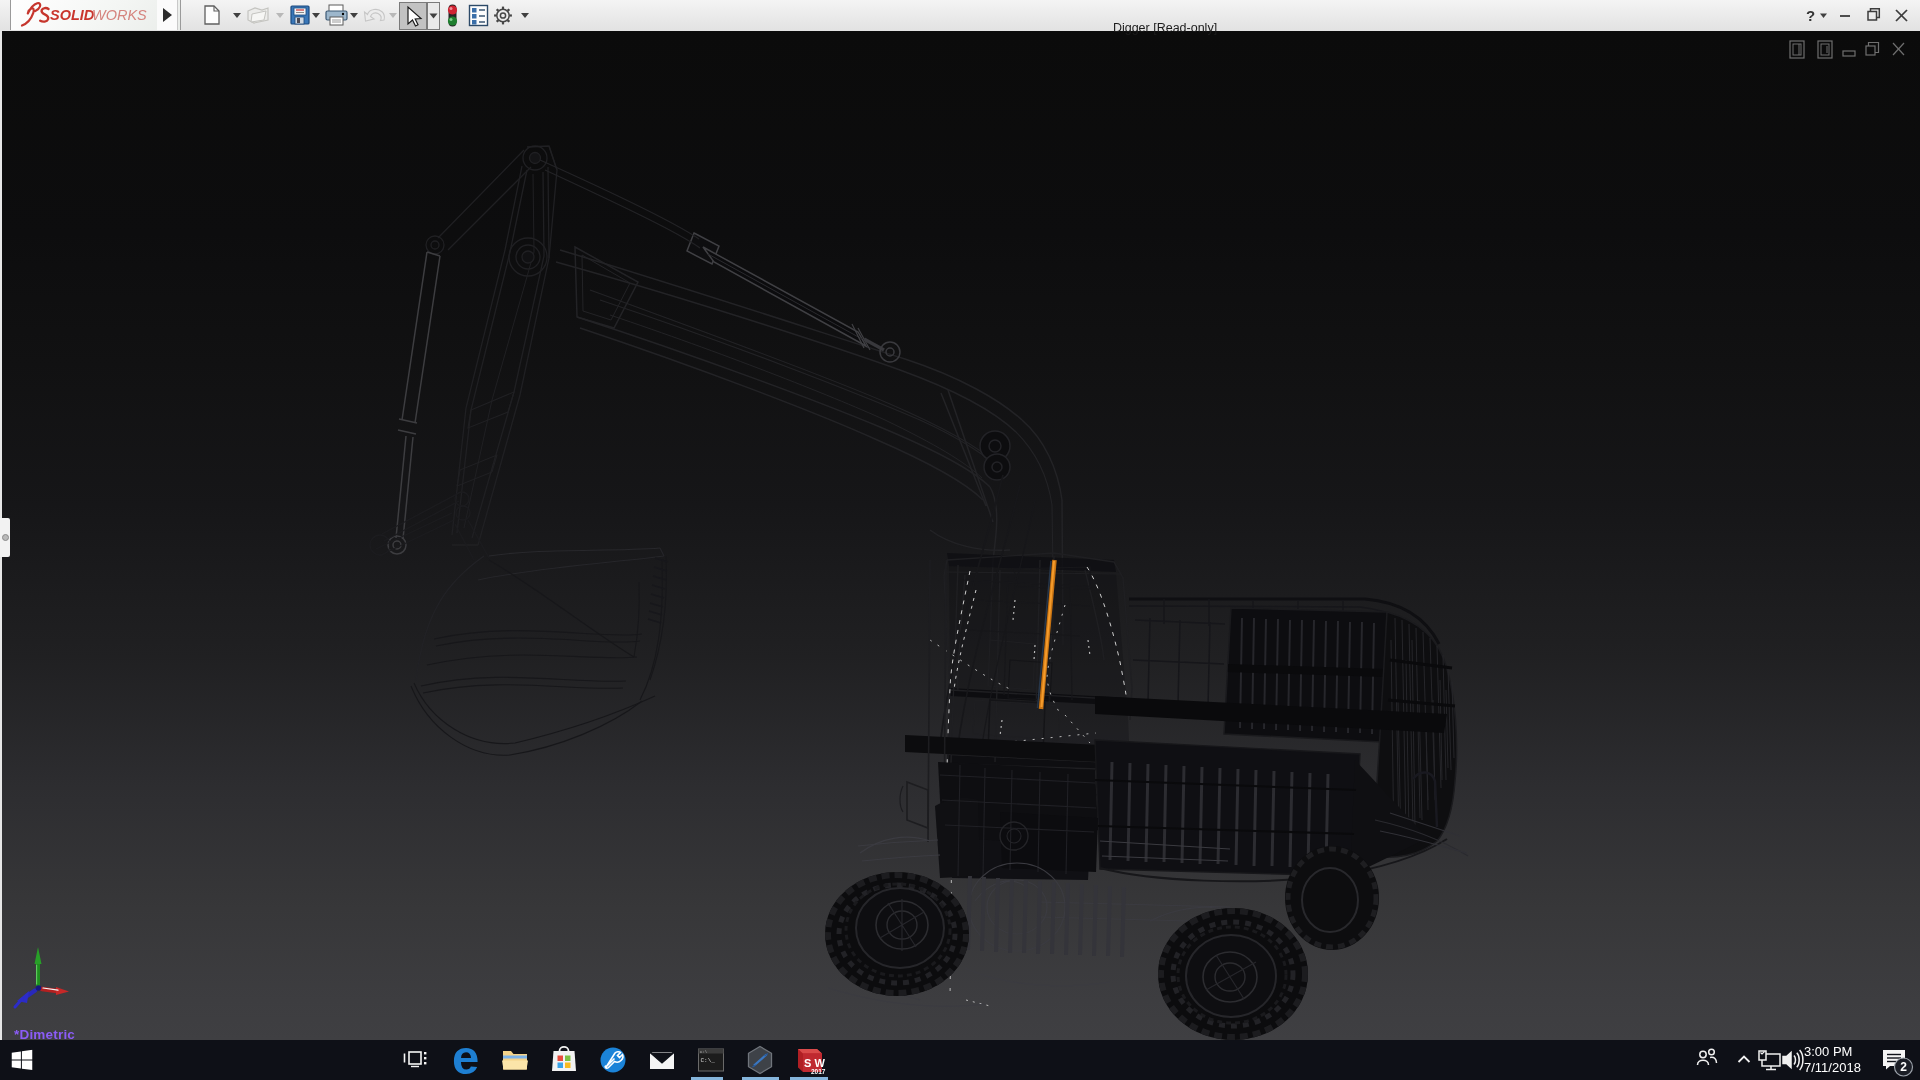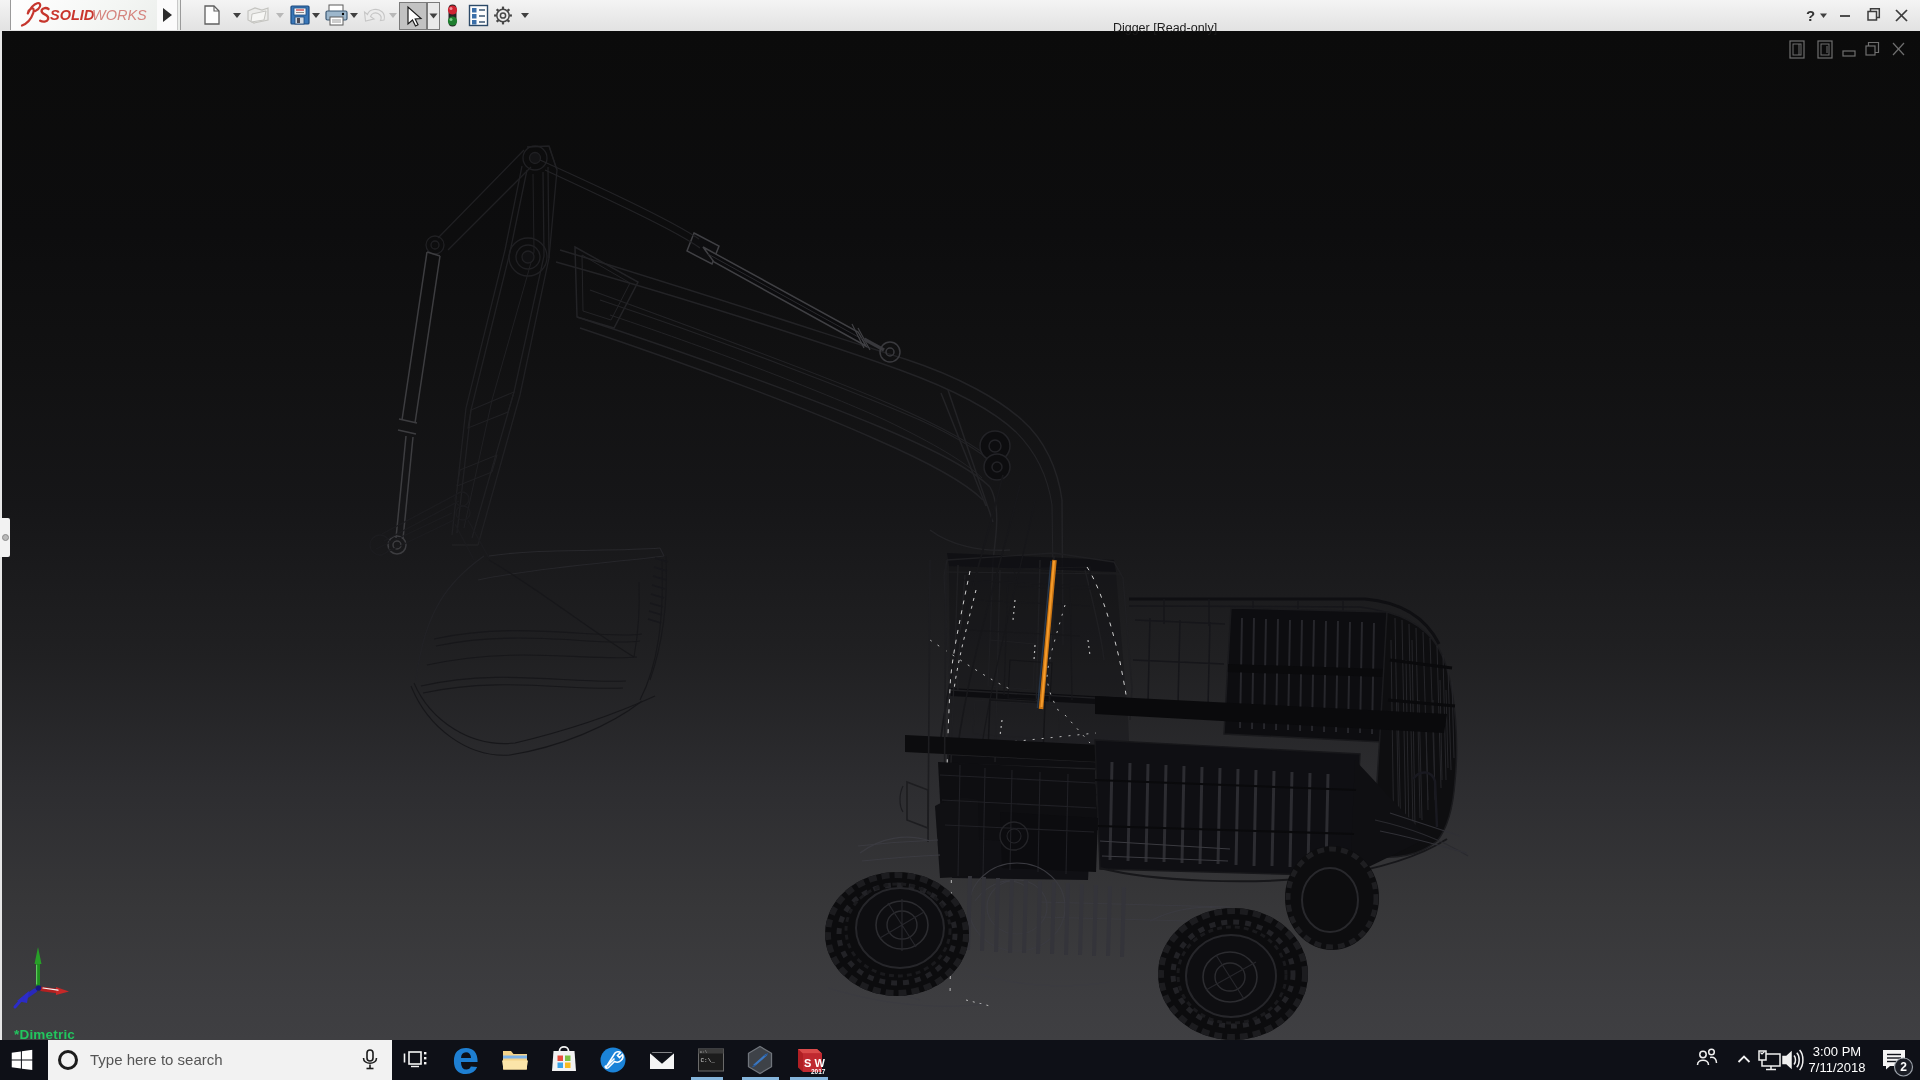--- a/index.html
+++ b/index.html
@@ -17,32 +17,32 @@
   #title { position:absolute; top:8px; left:1020px; width:290px; text-align:center;
     font-size:12.5px; color:#1b1b1b;margin-top:13px; }
   #winctl { position:absolute; right:8px; top:0; height:31px; }
 
   
   #viewport { position:absolute; top:31px; left:0; width:1920px; height:1009px;
     background:linear-gradient(#0b0b0b 0%, #0d0d0e 20%, #111112 33%, #161618 47%, #202022 62%, #2d2d30 75%, #373739 87%, #3d3d40 96%, #3f3f42 100%); }
   #leftedge { position:absolute; top:31px; left:0; width:2px; height:1009px; background:#e6e6e6; }
   #lefttab { position:absolute; top:518px; left:0; width:10px; height:39px; background:#f2f2f2; border-radius:0 2px 2px 0;}
   #lefttab .dot { position:absolute; left:2px; top:16px; width:7px; height:7px; border-radius:50%; background:#b9b9b9; border:1px solid #8a8a8a;}
-  #dimetric { position:absolute; left:14px; top:1027px; font-size:13.5px; font-weight:bold; color:#22c55e; letter-spacing:0.2px;}
+  #dimetric { position:absolute; left:14px; top:1027px; font-size:13.5px; font-weight:bold; color:#8b5cf6; letter-spacing:0.2px;}
 
   
   #taskbar { position:absolute; top:1040px; left:0; width:1920px; height:40px; background:#0e1017; }
   #searchbox { position:absolute; left:48px; top:0; width:344px; height:40px; background:#f2f2f2; }
   #searchbox .ring { position:absolute; left:10px; top:10px; width:20px; height:20px; border:3px solid #1c1c1c; border-radius:50%; }
   #searchbox .stext { position:absolute; left:42px; top:11px; font-size:15px; color:#555; }
   .tkicon { position:absolute; top:0; width:44px; height:40px; }
   .tkicon svg { position:absolute; left:50%; top:50%; transform:translate(-50%,-50%); }
   .runbar { position:absolute; top:37px; height:3px; background:#85b5dc; }
   #tray { position:absolute; right:0; top:0; height:40px; }
-  #clock { position:absolute; left:1804px; top:4px; width:66px; text-align:center; color:#fff; font-size:13px; line-height:16px;}
+  #clock { position:absolute; left:1804px; top:4px; width:66px; color:#fff; font-size:13px; line-height:16px;}
 </style>
 </head>
 <body>
 <div id="screen">
 
   <div id="viewport"></div>
   <svg id="model" style="position:absolute;top:0;left:0;" width="1920" height="1080" viewBox="0 0 1920 1080" fill="none">
 
   <g stroke="#202023" stroke-width="1.3">
     <circle cx="535" cy="158" r="12"></circle>
@@ -411,30 +411,20 @@
 
   <div id="taskbar">
     <div class="tkicon" id="startbtn" style="left:0;">
       <svg width="21" height="21" viewBox="0 0 21 21">
         <path d="M0 3.2 L9.4 1.9 L9.4 9.9 L0 9.9 Z" fill="#fff"></path>
         <path d="M10.4 1.75 L21 0.3 L21 9.9 L10.4 9.9 Z" fill="#fff"></path>
         <path d="M0 11 L9.4 11 L9.4 19 L0 17.7 Z" fill="#fff"></path>
         <path d="M10.4 11 L21 11 L21 20.6 L10.4 19.15 Z" fill="#fff"></path>
       </svg>
     </div>
-    <div id="searchbox">
-      <div class="ring"></div>
-      <div class="stext">Type here to search</div>
-      <svg style="position:absolute;right:14px;top:9px;" width="16" height="22" viewBox="0 0 16 22">
-        <rect x="5" y="1" width="6" height="11" rx="3" stroke="#1c1c1c" stroke-width="1.6" fill="none"></rect>
-        <path d="M1.5 9 C1.5 16 14.5 16 14.5 9" stroke="#1c1c1c" stroke-width="1.6" fill="none"></path>
-        <line x1="8" y1="15.5" x2="8" y2="19" stroke="#1c1c1c" stroke-width="1.6"></line>
-        <line x1="4.5" y1="19.5" x2="11.5" y2="19.5" stroke="#1c1c1c" stroke-width="1.6"></line>
-      </svg>
-    </div>
     <svg id="tkicons" style="position:absolute;left:395px;top:0;" width="440" height="40" viewBox="0 0 440 40">
 
       <g stroke="#f5f5f5" stroke-width="1.6" fill="none">
         <rect x="14" y="12" width="12" height="12"></rect>
         <line x1="9.5" y1="13.5" x2="9.5" y2="22.5"></line>
         <path d="M16 26.5 L24 26.5" stroke-width="1.4"></path>
         <rect x="29" y="12" width="2.4" height="2.4" fill="#f5f5f5" stroke="none"></rect>
         <rect x="29" y="17" width="2.4" height="2.4" fill="#f5f5f5" stroke="none"></rect>
         <rect x="29" y="22" width="2.4" height="2.4" fill="#f5f5f5" stroke="none"></rect>
       </g>

